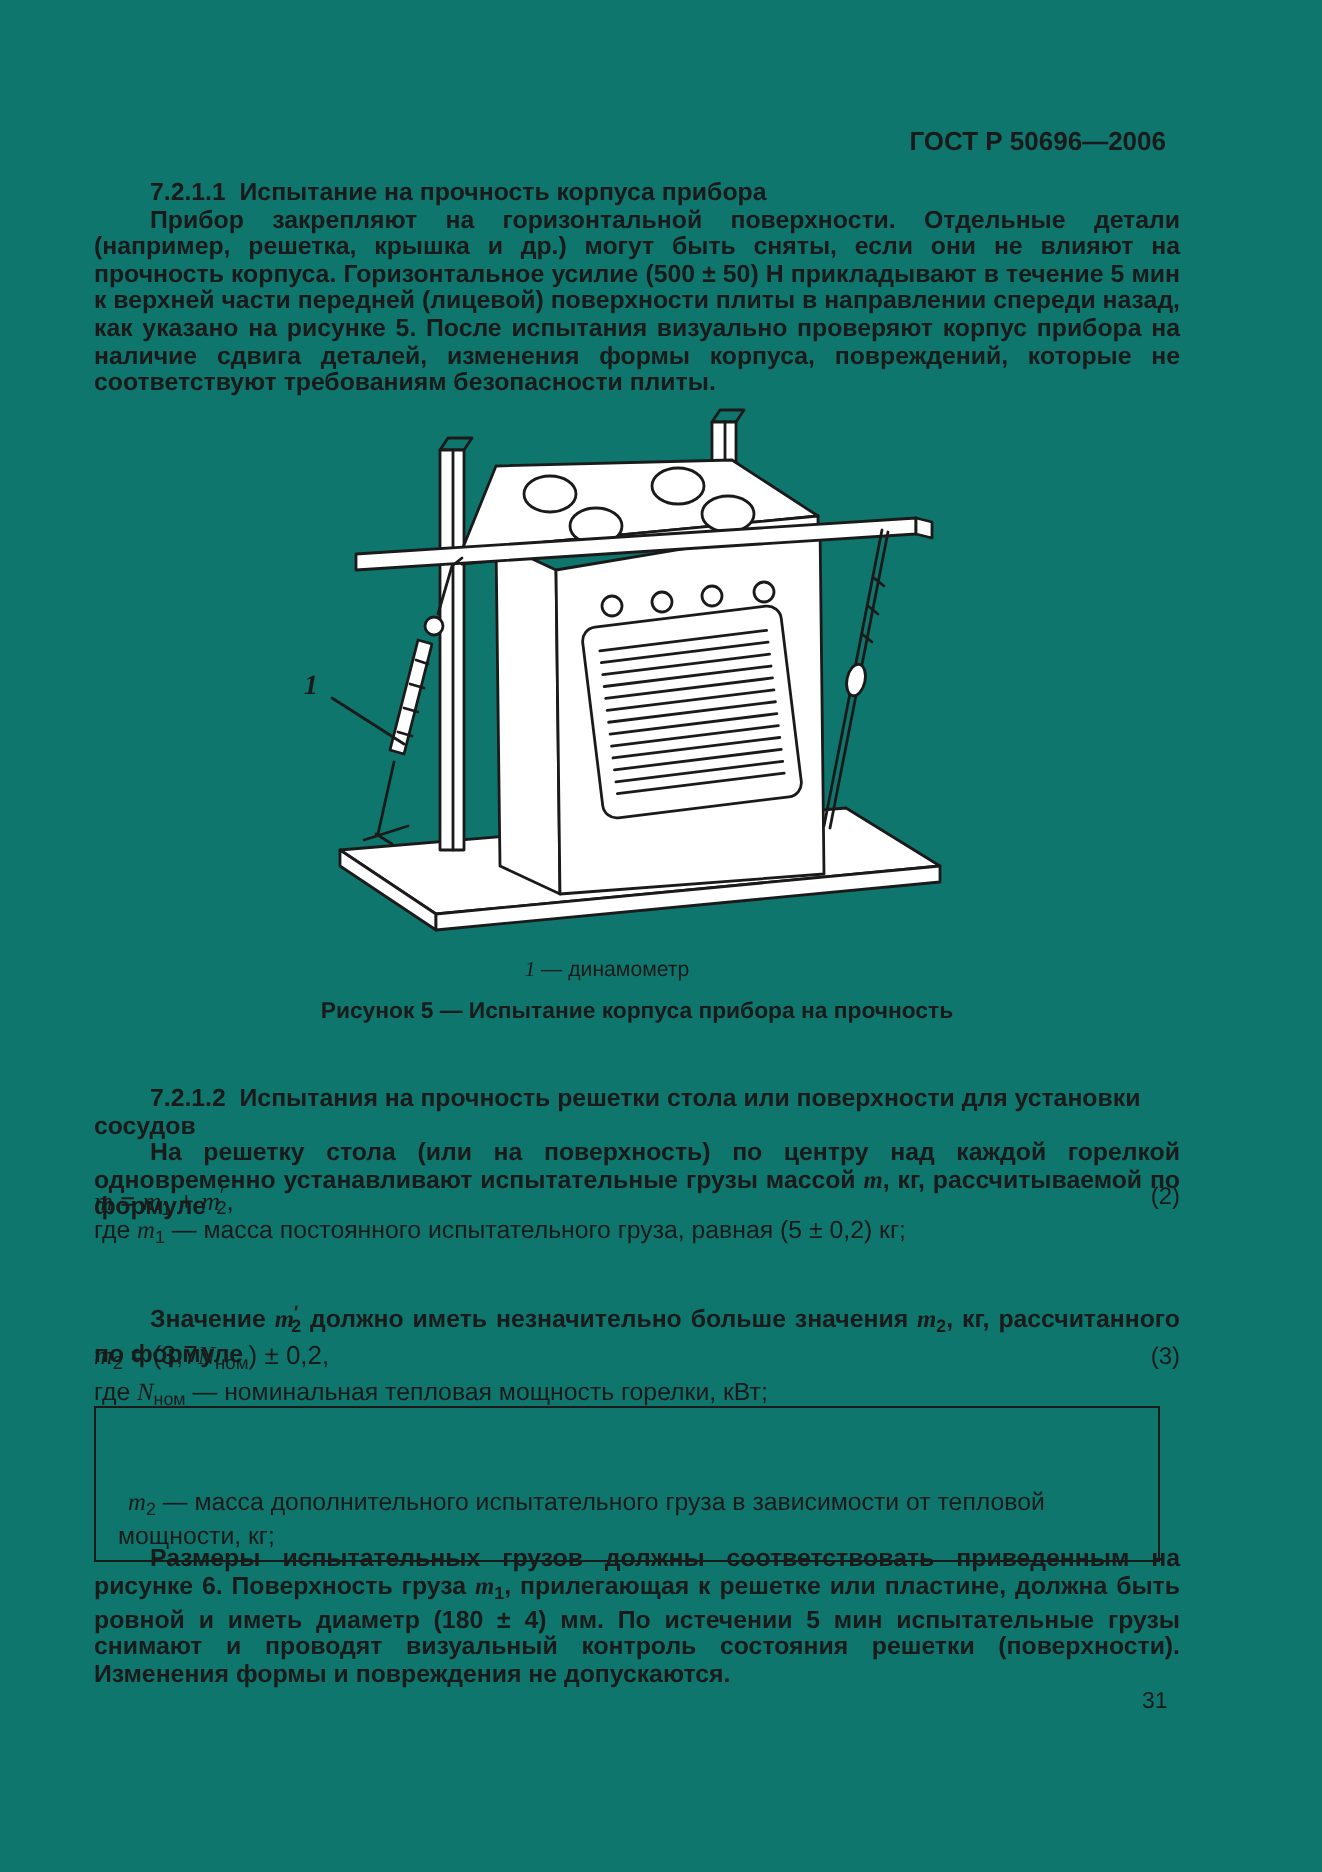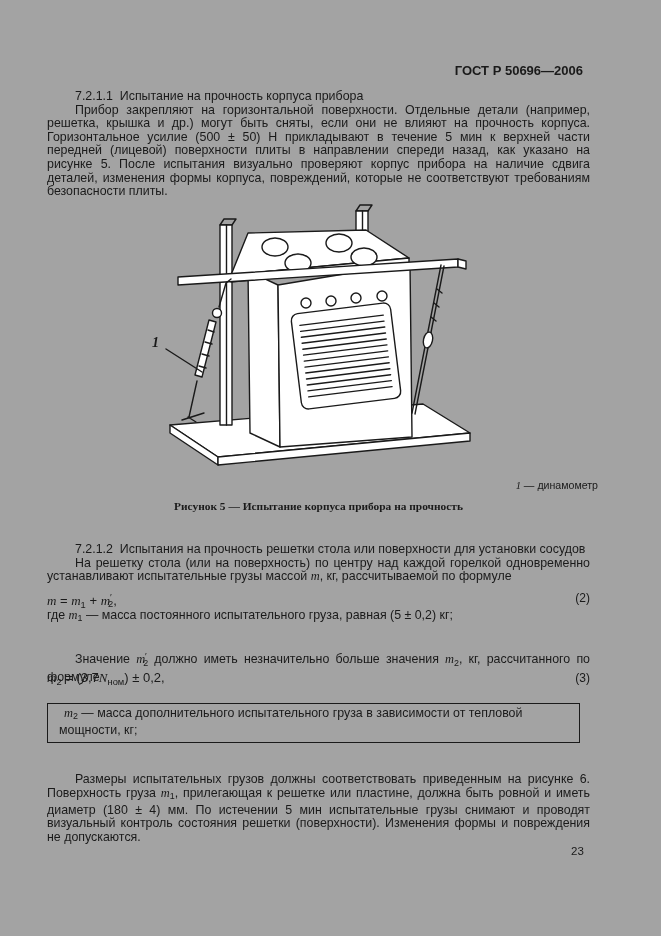--- a/index.html
+++ b/index.html
@@ -1,37 +1,37 @@
 <!DOCTYPE html>
 <html lang="ru"><head>
 <meta charset="utf-8">
 <style>
   html,body{margin:0;padding:0;background:#e8e8e8;}
   .page{
-    position:relative;width:661px;height:936px;background:#a3a3a3;
+    position:relative;width:661px;height:936px;background:#0f766e;
     font-family:"Liberation Sans",sans-serif;font-size:12.4px;line-height:13.6px;
     color:#1a1a1a;margin:0 auto;overflow:hidden;
   }
   p{margin:0;padding:0;}
   .abs{position:absolute;}
   .col{left:47px;width:543px;}
-  .ind{text-indent:28px;}
+  .ind{text-indent:28px;font-weight:bold;}
   .just{text-align:justify;}
   .hdr{position:absolute;top:64px;left:47px;width:536px;text-align:right;
        font-weight:bold;font-size:13px;}
   .fig{position:absolute;left:128px;top:203px;}
   .fig *{vector-effect:none;}
-  .legend{position:absolute;top:479px;left:55px;width:543px;text-align:right;font-size:10.6px;}
+  .legend{position:absolute;top:479px;left:32px;width:543px;text-align:center;font-size:10.6px;}
   .caption{position:absolute;top:500px;left:47px;width:543px;text-align:center;
-           font-weight:bold;font-size:11.4px;font-family:Liberation Serif, serif;}
+           font-weight:bold;font-size:11.4px;}
   .formula{position:absolute;left:47px;width:543px;font-size:13px;}
   .fnum{position:absolute;right:0;top:1px;font-size:12px;}
   .box{position:absolute;left:47px;top:703px;width:533px;box-sizing:border-box;
        border:1.5px solid #1a1a1a;padding:3px 10px 4px 11px;}
-  .box .first{text-indent:5px;}
+  .box .first{text-indent:5px;margin-top:38px;}
   .pnum{position:absolute;top:845px;left:571px;font-size:11.5px;}
   .it{font-family:"Liberation Serif",serif;font-style:italic;}
   .sb{font-size:0.72em;vertical-align:-0.28em;}
   .sp{font-size:0.72em;vertical-align:0.5em;}
   .sp + .sb{margin-left:-0.40em;}
   svg line, svg polygon, svg rect, svg ellipse, svg circle, svg path{
     stroke:#1a1a1a;stroke-width:1.4;fill:none;stroke-linejoin:round;stroke-linecap:round;
   }
   svg .w{fill:#ffffff;}
   svg text{stroke:none;fill:#1a1a1a;}
@@ -152,24 +152,27 @@
 
   <div class="abs col" style="top:650px">
     <p class="ind just"><span>Значение </span><span class="it">m</span><span class="sp">′</span><span class="sb">2</span><span> должно иметь незначительно больше значения </span><span class="it">m</span><span class="sb">2</span><span>, кг, рассчитанного по формуле</span></p>
   </div>
 
   <div class="formula" style="top:671px">
     <span><span class="it">m</span><span class="sb">2</span><span> = (3,7</span><span class="it">N</span><span class="sb">ном</span><span>) ± 0,2,</span></span>
     <span class="fnum">(3)</span>
   </div>
 
+  <div class="abs col" style="top:690px">
+    <p><span>где </span><span class="it">N</span><span class="sb">ном</span><span> — номинальная тепловая мощность горелки, кВт;</span></p>
+  </div>
 
   <div class="box">
     <p class="first"><span class="it">m</span><span class="sb">2</span><span> — масса дополнительного испытательного груза в зависимости от тепловой мощности, кг;</span></p>
   </div>
 
   <div class="abs col" style="top:773px">
     <p class="ind just"><span>Размеры испытательных грузов должны соответствовать приведенным на рисунке 6. Поверхность груза </span><span class="it">m</span><span class="sb">1</span><span>, прилегающая к решетке или пластине, должна быть ровной и иметь диаметр (180 ± 4) мм. По истечении 5 мин испытательные грузы снимают и проводят визуальный контроль состояния решетки (поверхности). Изменения формы и повреждения не допускаются.</span></p>
   </div>
 
-  <div class="pnum">23</div>
+  <div class="pnum">31</div>
 
 </div>
 
 </body></html>

